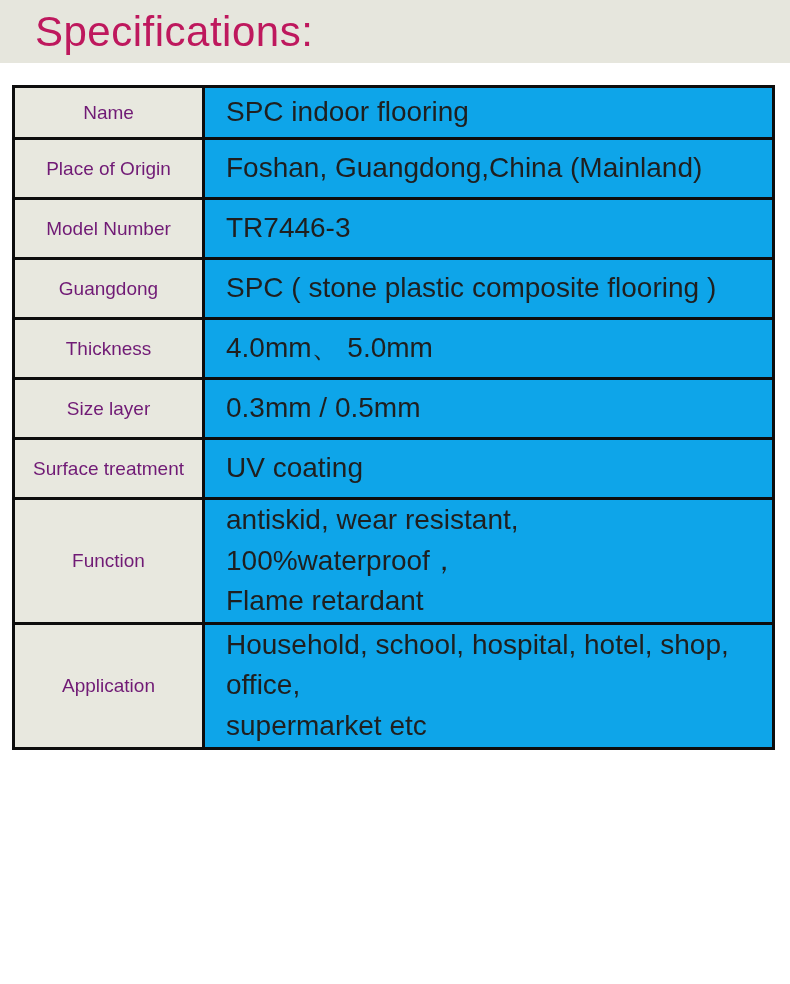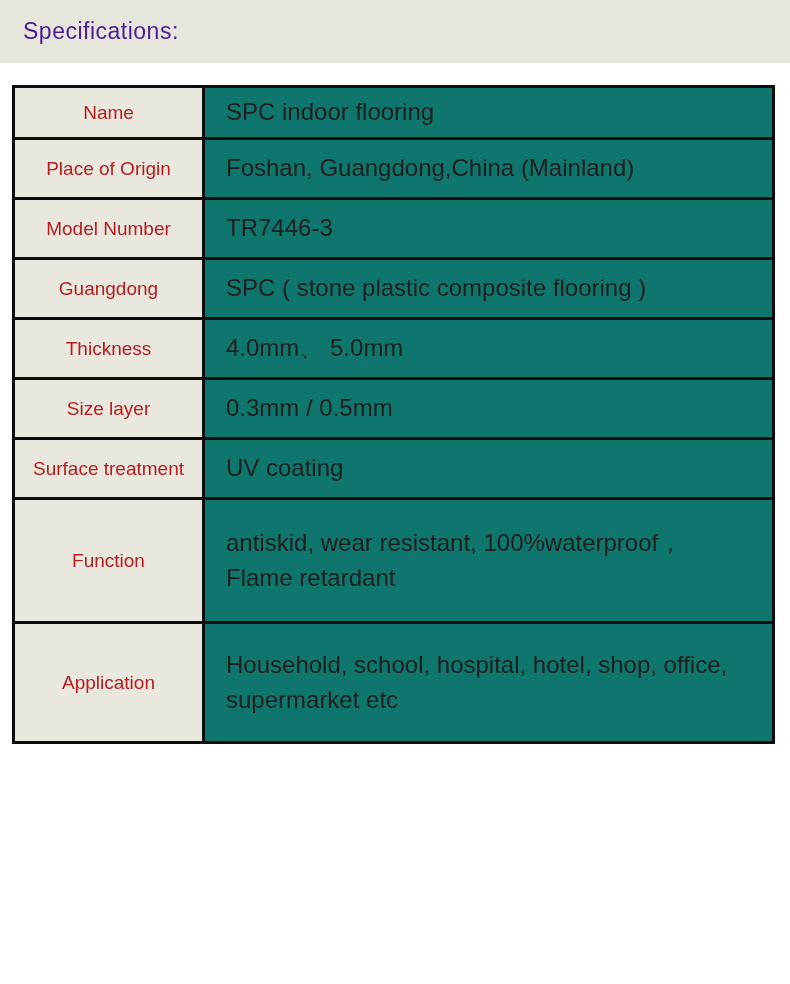--- a/index.html
+++ b/index.html
@@ -12,49 +12,49 @@
   }
   .title-band {
     background: #e6e6dd;
     height: 63px;
     display: flex;
     align-items: center;
     padding-left: 23px;
     box-sizing: border-box;
   }
   .title-band h1 {
-    margin: 0;
-    font-size: 23px;
+    margin: 12px;
+    font-size: 42px;
     font-weight: 400;
-    color: #4c1d95;
+    color: #be185d;
     letter-spacing: 0.5px;
   }
   table.spec-table {
     border-collapse: collapse;
     margin: 22px 12px 0 12px;
     width: 763px;
     table-layout: fixed;
   }
   table.spec-table td {
     border: 3px solid #0d0d0d;
     box-sizing: border-box;
   }
   td.label-cell {
     width: 190px;
     background: #e8e8df;
     text-align: center;
     vertical-align: middle;
     font-size: 19px;
-    color: #b91c1c;
+    color: #701a75;
     padding: 0 6px;
   }
   td.value-cell {
-    background: #0f766e;
+    background: #0ea5e9;
     vertical-align: middle;
-    font-size: 24px;
+    font-size: 28px;
     color: #1f1f1f;
     padding: 0 14px 0 21px;
     white-space: pre-line;
     line-height: 1.45;
   }
   tr.r-first td  { height: 52px; }
   tr.r td        { height: 60px; }
   tr.r-tall1 td  { height: 124px; }
   tr.r-tall2 td  { height: 120px; }
 </style>

